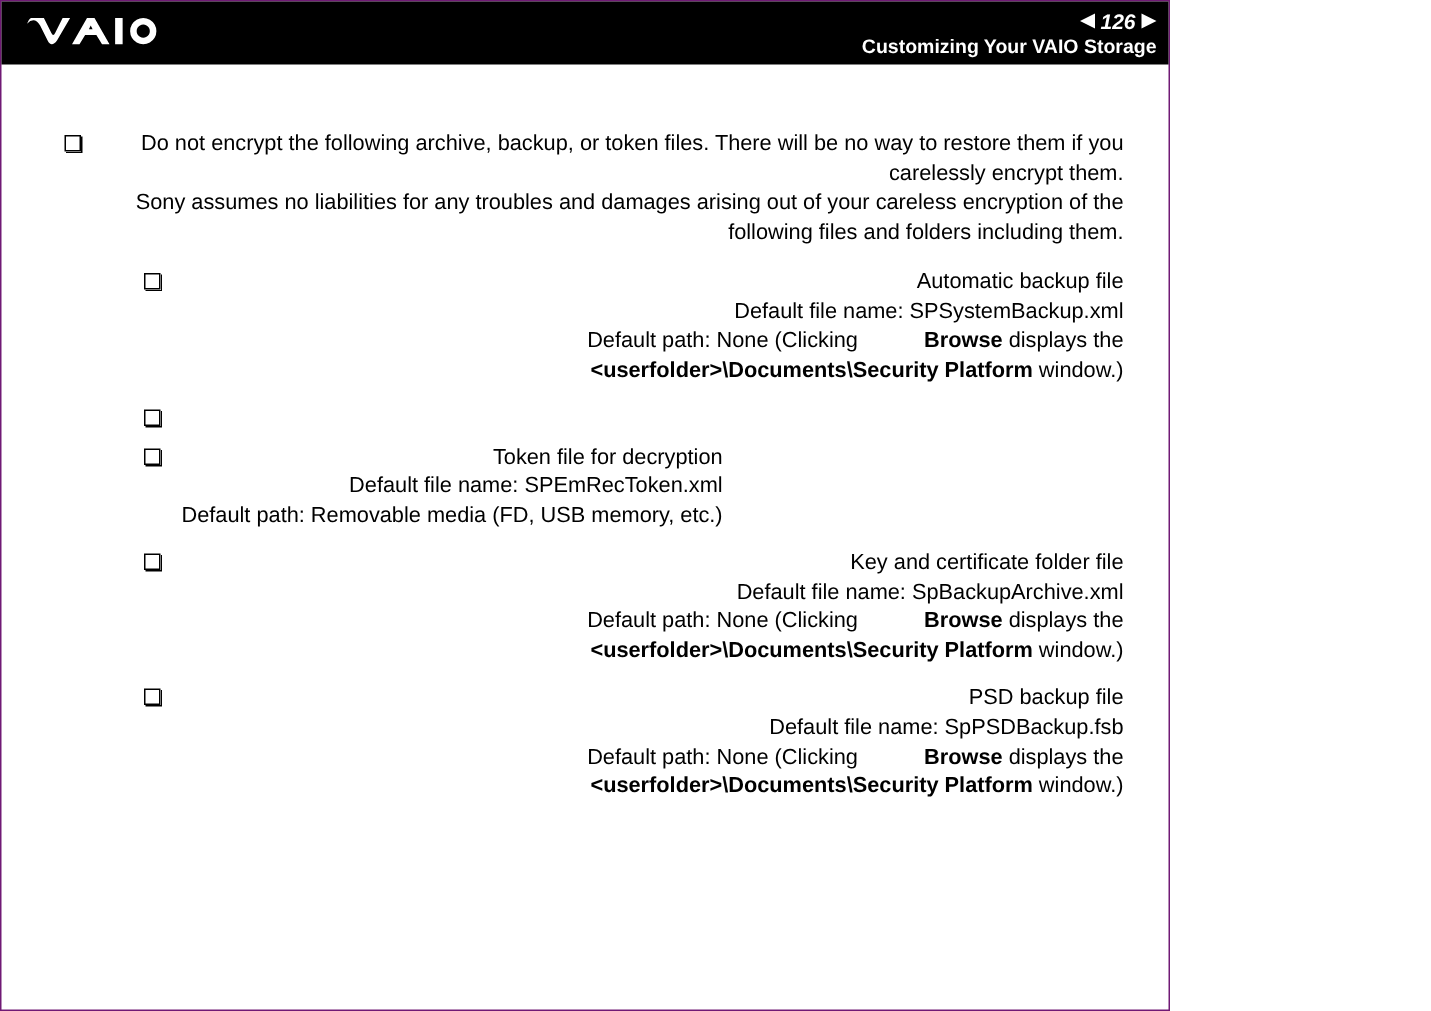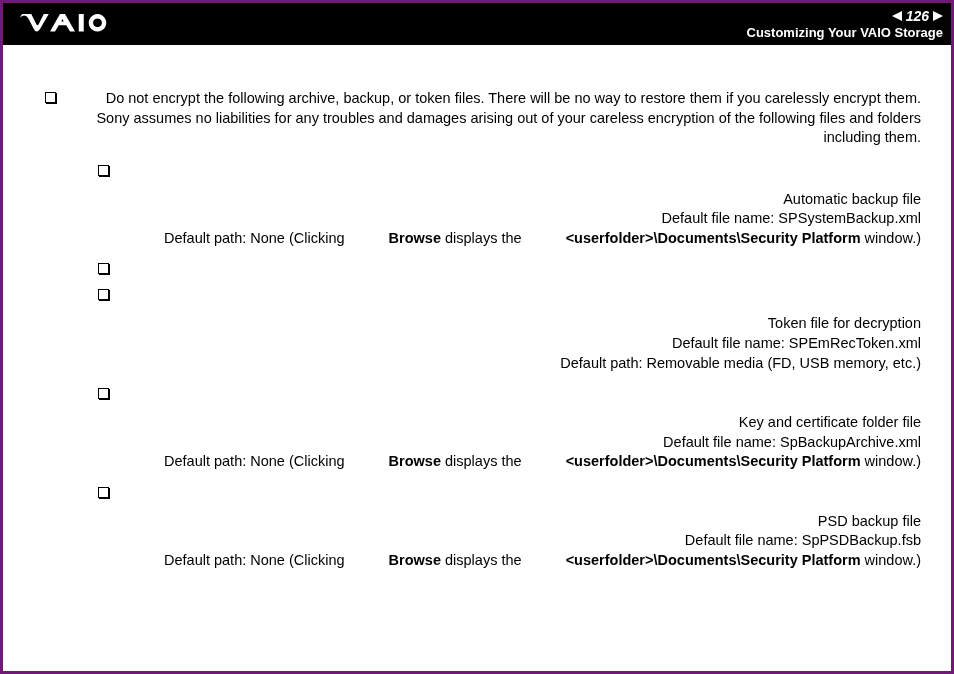--- a/index.html
+++ b/index.html
@@ -1,35 +1,35 @@
 <!DOCTYPE html>
 <html><head>
 <meta charset="utf-8">
 <style>
   * { box-sizing: border-box; margin: 0; padding: 0; }
   html, body { width: 954px; height: 674px; font-family: Arial, Helvetica, sans-serif; background: #fff; }
-  .page { width: 954px; height: 674px; border: 3px solid #701a75; position: relative; }
+  .page { width: 780px; height: 674px; border: 1px solid #701a75; position: relative; }
   .header {
     background: #000; color: #fff; height: 42px;
     display: flex; align-items: center; justify-content: space-between;
     padding: 0 8px 0 12px;
   }
   .logo { display: flex; align-items: center; }
   .logo svg { height: 20px; }
   .header-right { text-align: right; line-height: 1.2; }
   .pagenum-row { display: flex; align-items: center; justify-content: flex-end; gap: 4px; font-style: italic; font-weight: bold; font-size: 14px; }
   .tri { display: inline-block; width: 0; height: 0; border-top: 5px solid transparent; border-bottom: 5px solid transparent; }
   .tri.left { border-right: 10px solid #fff; }
   .tri.right { border-left: 10px solid #fff; }
   .section-title { font-weight: bold; font-size: 13px; }
   .content { padding: 44px 30px 0 42px; font-size: 14.5px; color: #000; line-height: 1.35; }
   .outer-item { display: flex; gap: 14px; }
   .bullet-box { width: 11px; height: 11px; border: 1.5px solid #000; flex: 0 0 11px; margin-top: 3px; box-shadow: 1px 1px 0 #000; }
   .inner-list { margin-top: 14px; padding-left: 28px; }
-  .inner-item { display: flex; gap: 14px; margin-bottom: 12px; flex-direction: column; }
+  .inner-item { display: flex; gap: 14px; margin-bottom: 12px; }
   .text p { margin: 0; text-align: right; }
   b { font-weight: bold; padding-left: 40px; }
 </style>
 </head>
 <body>
 <div class="page">
 
 <div class="header">
   <div class="logo">
     <svg viewBox="0 0 160 32" width="110" fill="#fff">

